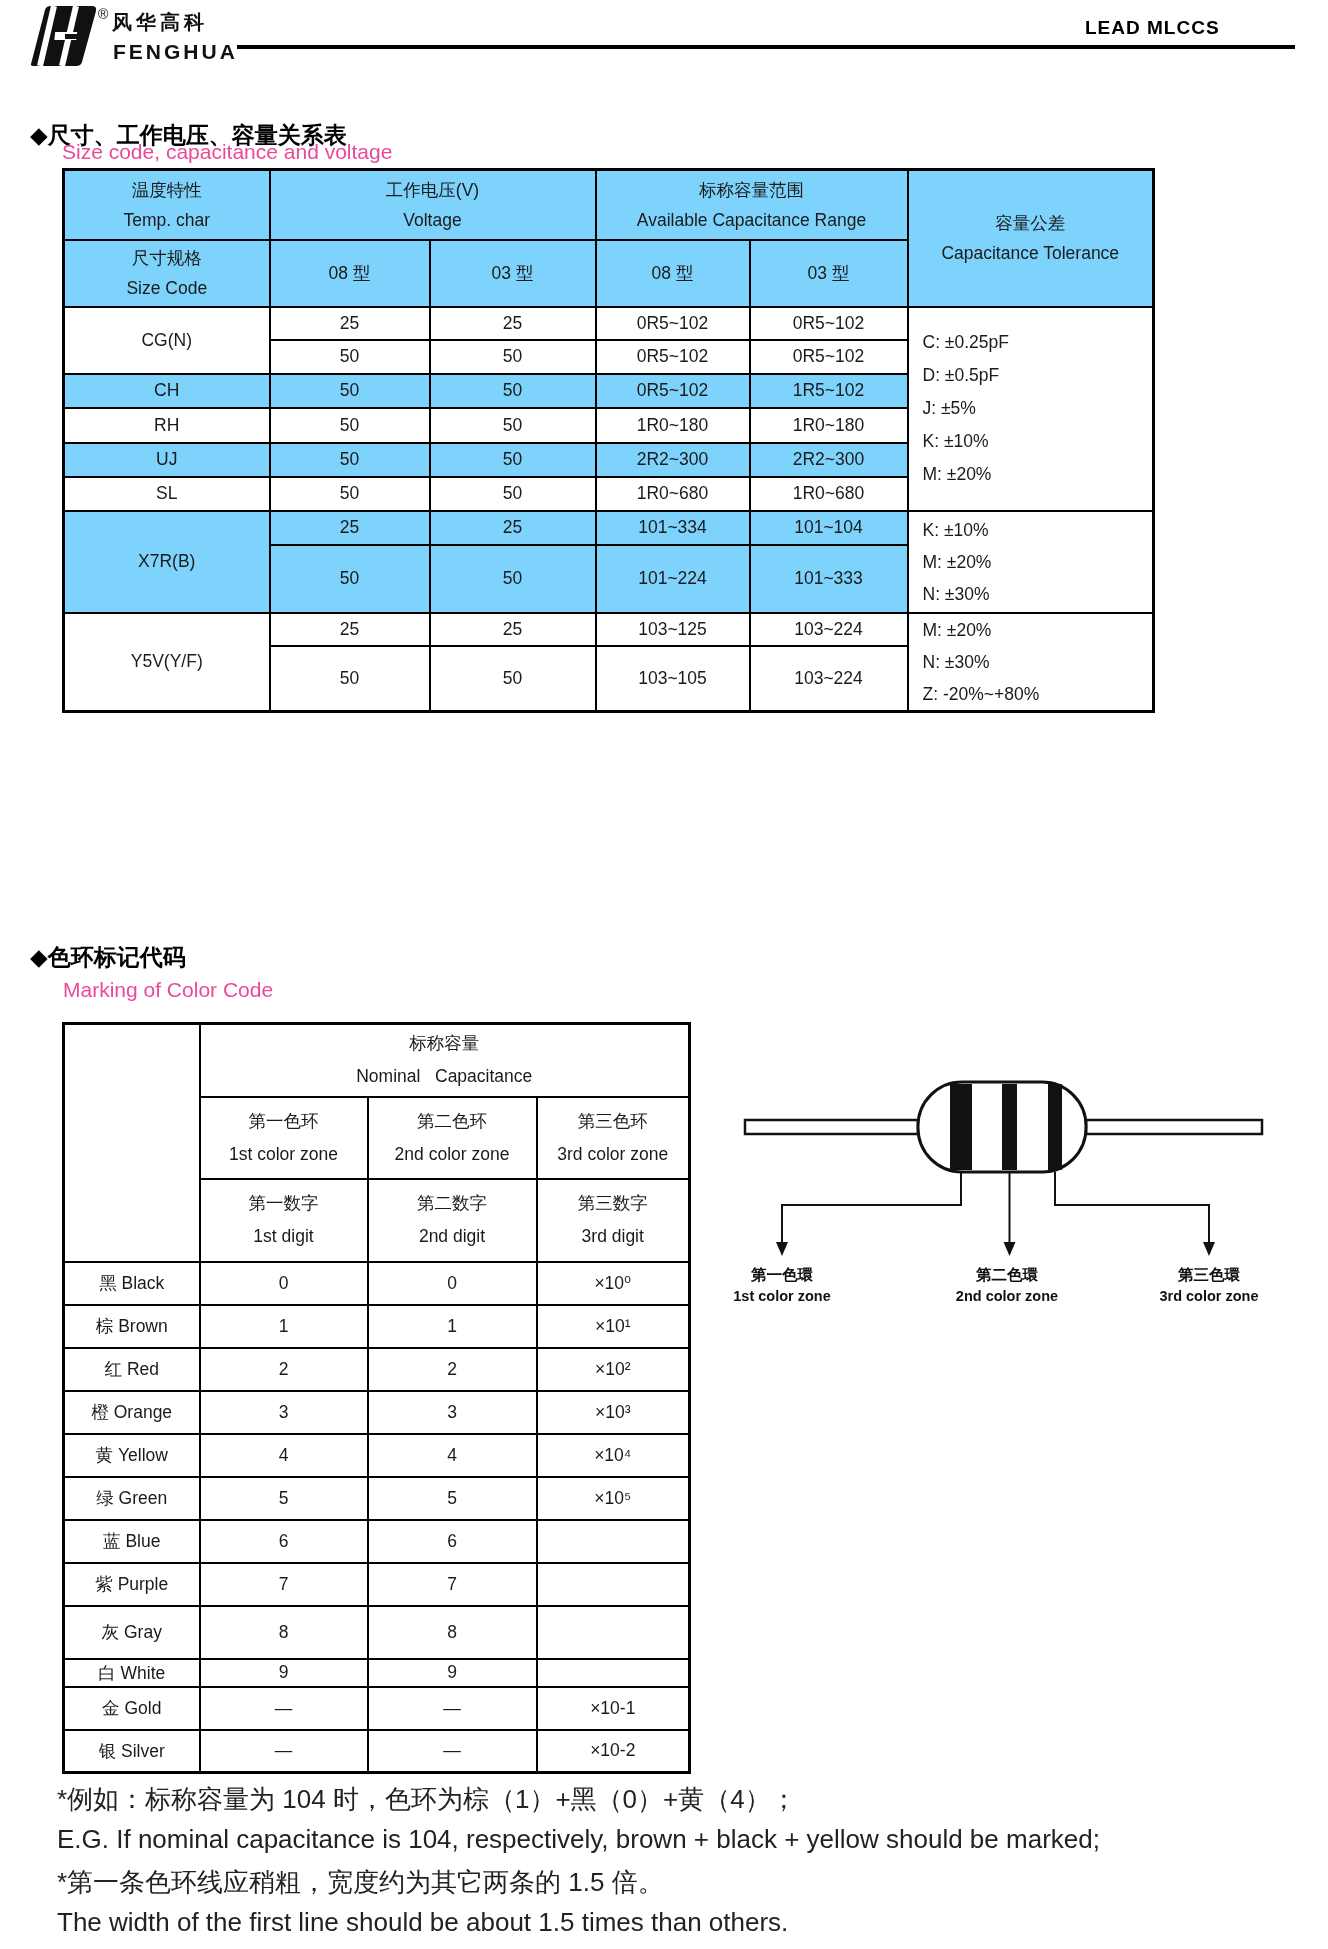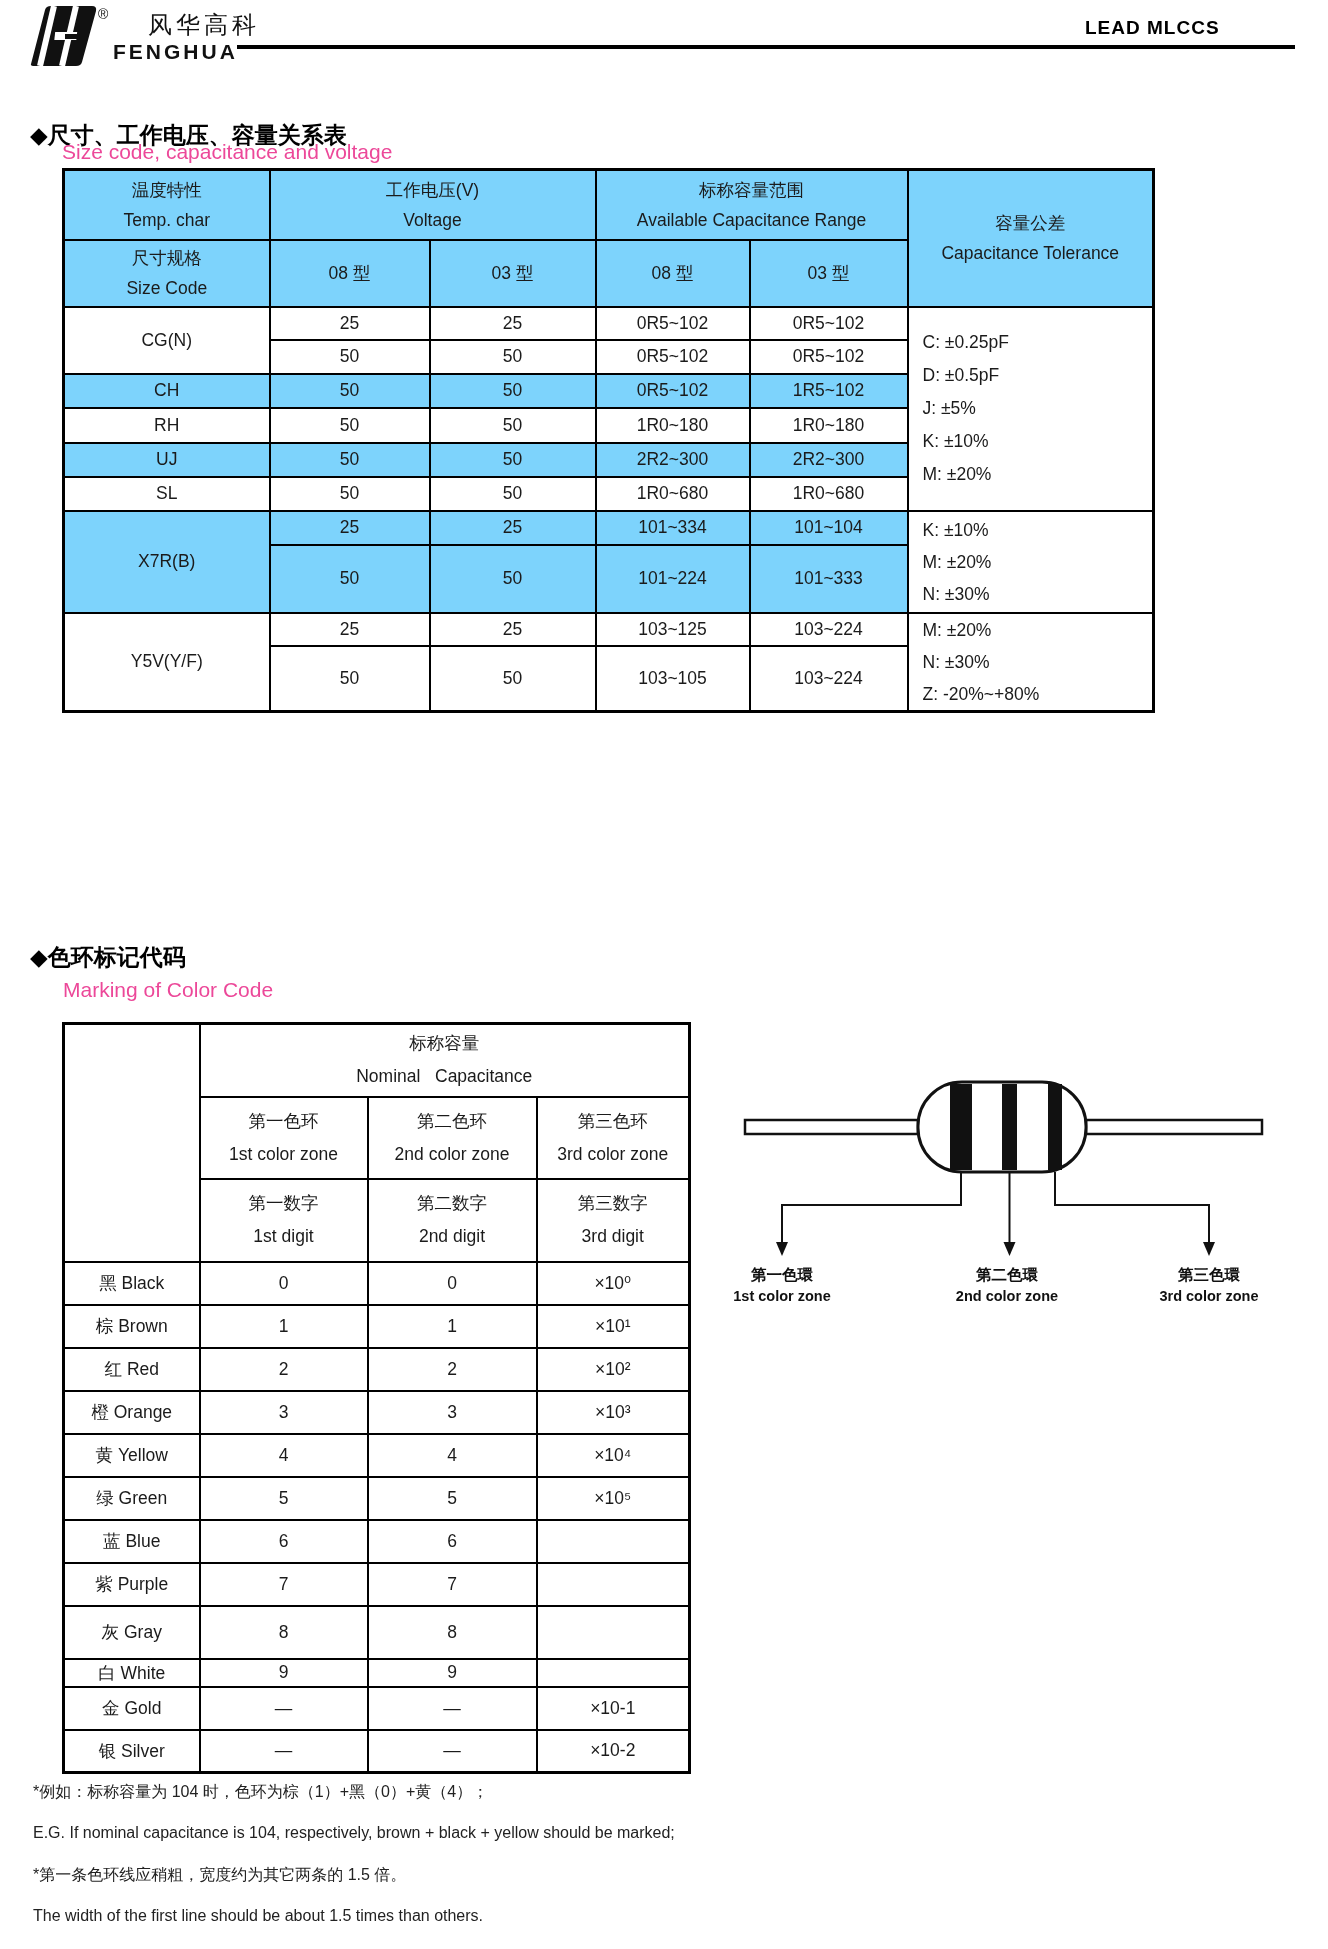--- a/index.html
+++ b/index.html
@@ -1,21 +1,21 @@
 <!DOCTYPE html>
 <html><head>
 <meta charset="utf-8">
 <style>
   * { margin:0; padding:0; box-sizing:border-box; }
   html,body { width:1328px; height:1949px; background:#ffffff; }
   body { position:relative; font-family:"Liberation Sans","DejaVu Sans",sans-serif; color:#1b1b1b; overflow:hidden; }
   .abs { position:absolute; }
 
   
-  .brand-cn { font-size:24px; font-weight:400; letter-spacing:4px; color:#111;margin-left:36px; }
+  .brand-cn { font-size:20px; font-weight:700; letter-spacing:4px; color:#111; }
   .brand-en { font-size:21px; font-weight:700; letter-spacing:3px; color:#111; }
   .reg-mark { font-size:14px; color:#111; }
   .doc-title { font-size:19px; font-weight:700; letter-spacing:1px; color:#000; }
   .head-rule { background:#000; height:4px; }
 
   
   .sec-cn { font-size:23px; font-weight:700; color:#000; }
   .sec-en { font-size:21px; color:#ec4899; }
 
   
@@ -30,21 +30,21 @@
     background:#ffffff;
   }
   .tol.tight { line-height:32px; }
 
   
   .zone-label { width:170px; text-align:center; }
   .zone-label .cn { font-size:15.5px; font-weight:700; color:#111; line-height:22px; }
   .zone-label .en { font-size:14.5px; font-weight:700; color:#111; line-height:20px; }
 
   
-  .notes div { height:41.5px; font-size:16px; color:#222; }
+  .notes div { height:41.5px; font-size:26px; color:#222;margin-left:24px; }
 </style>
 </head>
 <body>
 
 <div class="abs" style="left:0;top:0;width:1328px;height:80px;">
 
   <svg class="abs" style="left:18px;top:5px;" width="82" height="62" viewBox="0 0 82 62">
     <path d="M13,59 L27,5 Q28,1 33,1 L74,1 Q79,1 78,6 L64,57 Q63,61 58,61 L17,61 Q12,61 13,59 Z" fill="#111"></path>
     <path d="M36,1 L22,61" stroke="#fff" stroke-width="6"></path>
     <path d="M58,1 L44,61" stroke="#fff" stroke-width="6"></path>

